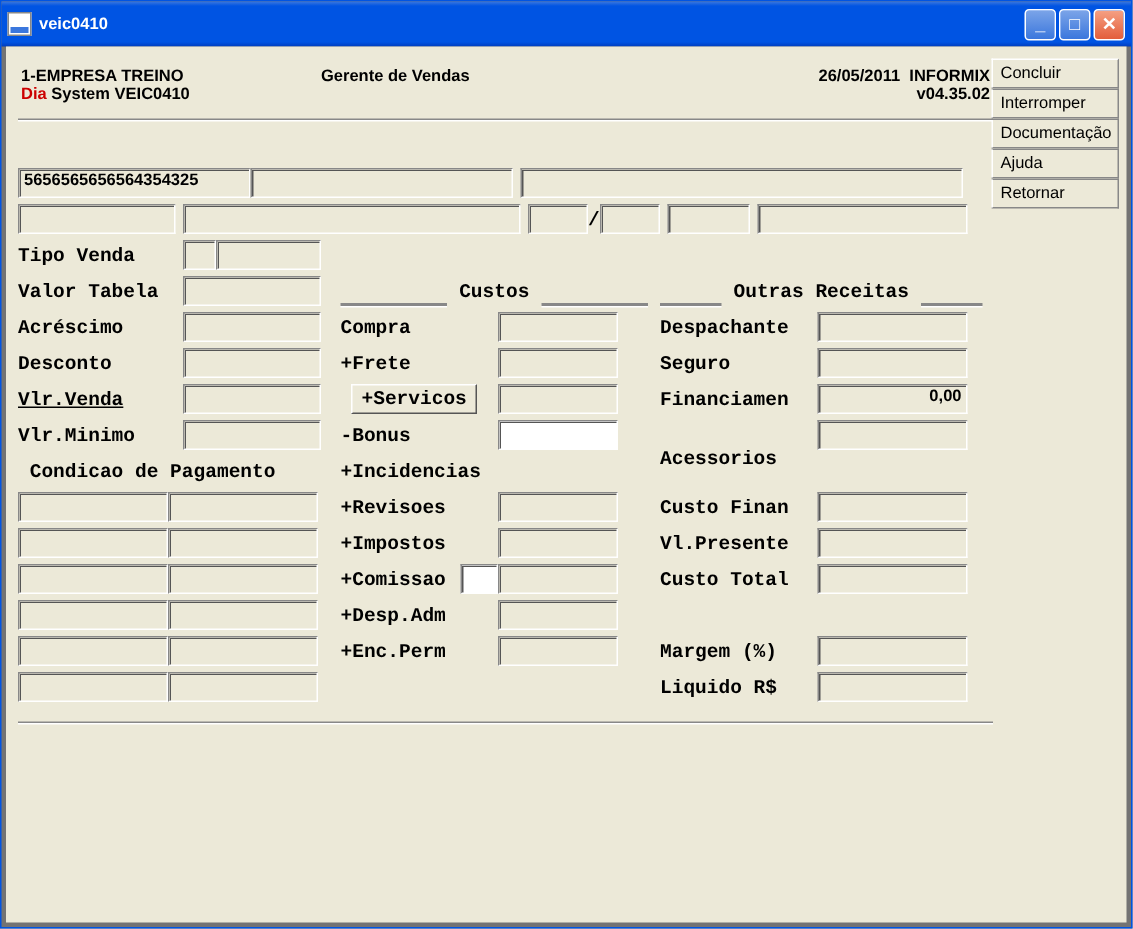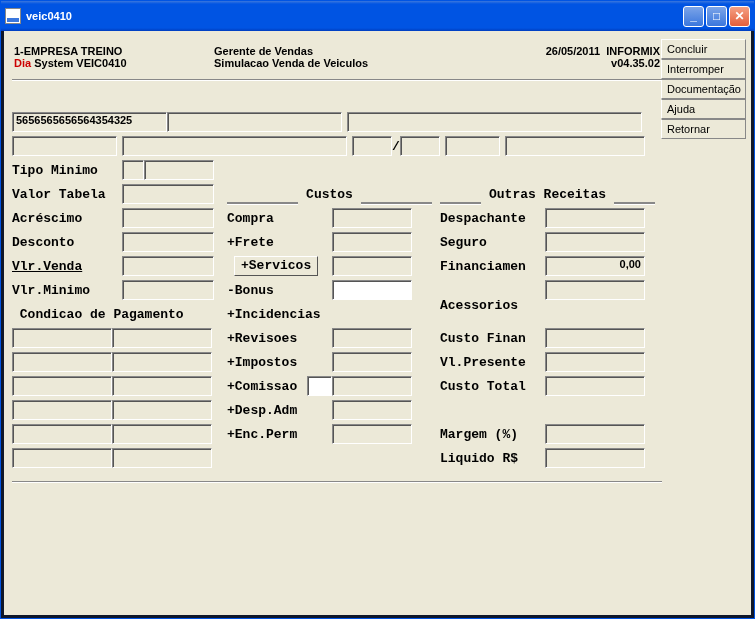--- a/index.html
+++ b/index.html
@@ -1,17 +1,17 @@
 <!DOCTYPE html>
 <html><head>
 <meta charset="utf-8">
 <style>
 * { box-sizing: border-box; font-family: Tahoma, Arial, sans-serif; font-size: 11px; }
 body { margin: 0; padding: 0; background: #fff; }
-.window { width: 755px; height: 619px; border: 1px solid #0054E3; background: #0f172a; position: relative; }
+.window { width: 755px; height: 619px; border: 1px solid #0054E3; background: #737373; position: relative; }
 .titlebar { height: 30px; background: linear-gradient(to bottom, #3B77DD, #0054E3 10%, #0054E3 90%, #003DBE); display: flex; align-items: center; padding: 0 4px; color: white; font-weight: bold; font-size: 13px; }
 .titlebar .icon { width: 16px; height: 16px; margin-right: 5px; background: #fff; border: 1px solid #888; position: relative; }
 .titlebar .icon::after { content: ""; position: absolute; bottom: 1px; left: 1px; right: 1px; height: 4px; background: #3B77DD; }
 .winbtns { margin-left: auto; display: flex; gap: 2px; }
 .winbtn { width: 21px; height: 21px; border: 1px solid #fff; border-radius: 3px; display: flex; align-items: center; justify-content: center; font-weight: bold; font-size: 12px; }
 .winbtn.min, .winbtn.max { background: linear-gradient(to bottom, #7BA4E8, #3B77DD); color: white; }
 .winbtn.close { background: linear-gradient(to bottom, #F5A083, #E35E3B); color: white; }
 .client { position: absolute; top: 30px; left: 3px; right: 3px; bottom: 3px; background: #ECE9D8; }
 .sidebar { position: absolute; right: 5px; top: 8px; width: 85px; }
 .sidebtn { background: #ECE9D8; border: 1px solid #888; border-top-color: #fff; border-left-color: #fff; padding: 3px 5px; margin-bottom: 0px; font-size: 11px; text-align: left; cursor: pointer; }
@@ -57,21 +57,20 @@
 
     <div class="main">
       <div class="header">
         <div class="header-row">
           <span class="col1">1-EMPRESA TREINO</span>
           <span class="col2">Gerente de Vendas</span>
           <span class="col3"><span>26/05/2011</span>&nbsp;&nbsp;<span>INFORMIX</span></span>
         </div>
         <div class="header-row">
           <span class="col1"><span class="red">Dia</span><span> System  VEIC0410</span></span>
-          <span class="col2">Simulacao Venda de Veiculos</span>
           <span class="col3">v04.35.02</span>
         </div>
       </div>
       <div class="hr"></div>
 
       <div class="form" style="margin-top:30px;">
 
         <div class="row">
           <span class="sunken left" style="width:155px;">5656565656564354325</span>
           <span class="sunken" style="width:175px;"></span>
@@ -89,21 +88,21 @@
           <span style="width:5px;"></span>
           <span class="sunken" style="width:55px;"></span>
           <span style="width:5px;"></span>
           <span class="sunken" style="width:140px;"></span>
         </div>
 
         <div style="display:flex; margin-top:2px;">
 
           <div style="width:215px;">
             <div class="row">
-              <span class="lbl" style="width:110px;">Tipo Minimo</span>
+              <span class="lbl" style="width:110px;">Tipo Venda</span>
               <span class="sunken" style="width:22px;"></span>
               <span class="sunken" style="width:70px;"></span>
             </div>
             <div class="row">
               <span class="lbl" style="width:110px;">Valor Tabela</span>
               <span class="sunken" style="width:92px;"></span>
             </div>
             <div class="row">
               <span class="lbl" style="width:110px;">Acréscimo</span>
               <span class="sunken" style="width:92px;"></span>

